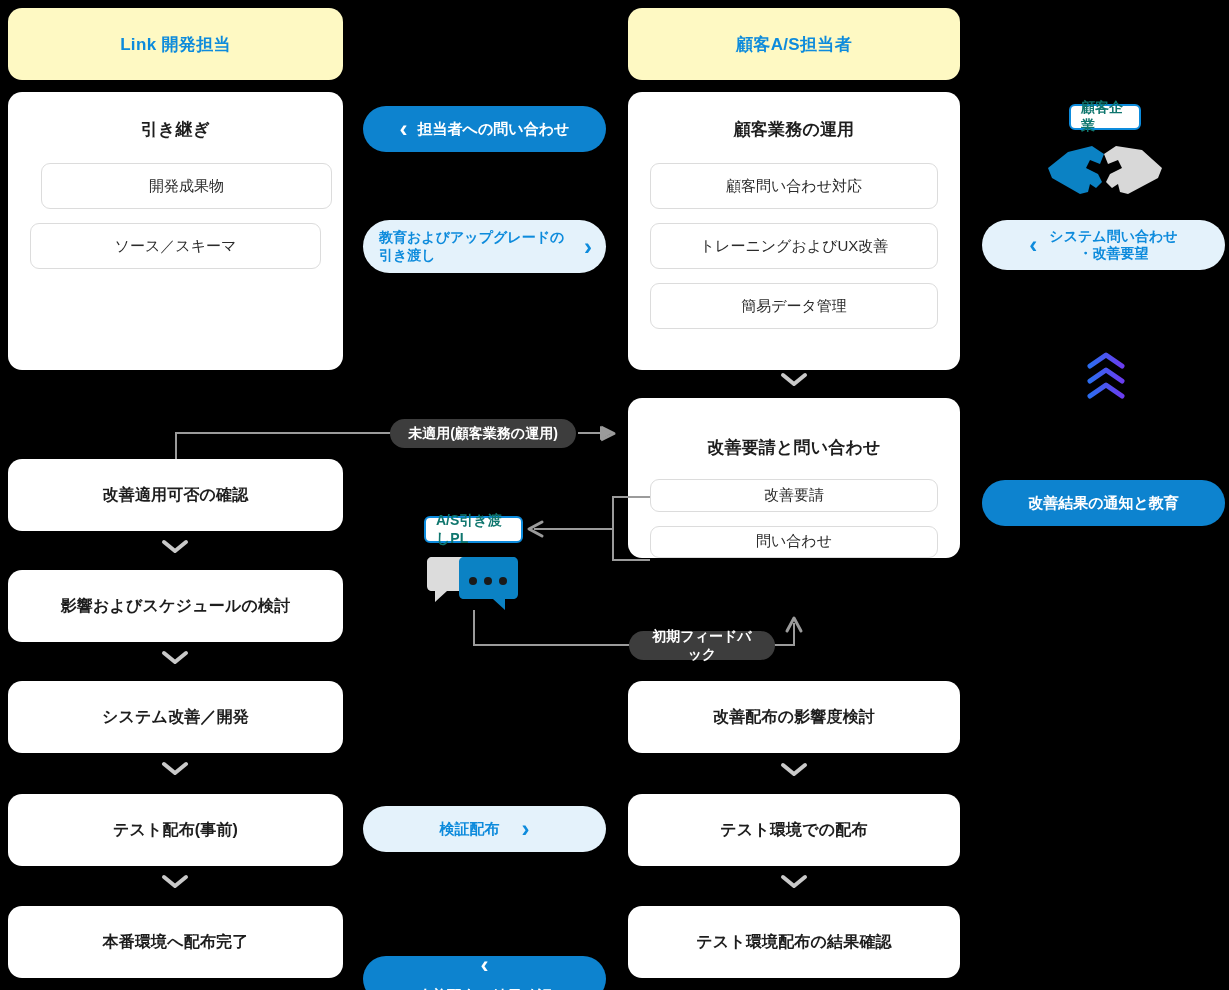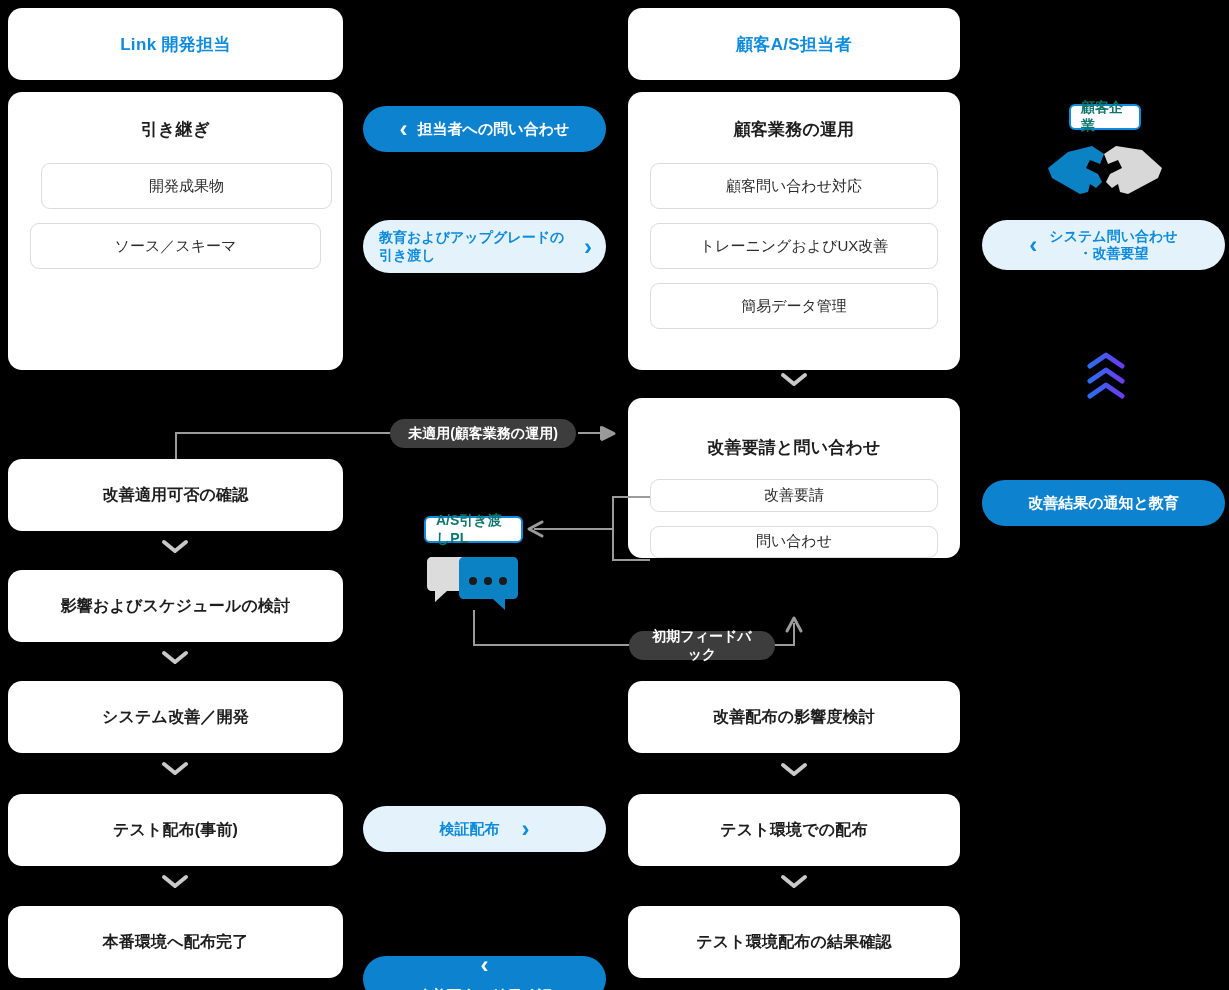--- a/index.html
+++ b/index.html
@@ -15,21 +15,21 @@
   .card {
     position: absolute;
     background: #ffffff;
     border-radius: 14px;
     display: flex;
     flex-direction: column;
     align-items: center;
   }
   .role-header {
     position: absolute;
-    background: #ffffff;
+    background: #fef9c3;
     border-radius: 14px;
     display: flex; align-items: center; justify-content: center;
     color: #0d8bdc;
     font-weight: bold;
     font-size: 17px;
     letter-spacing: .02em;
   }
   .group-title {
     font-weight: bold;
     font-size: 17px;

